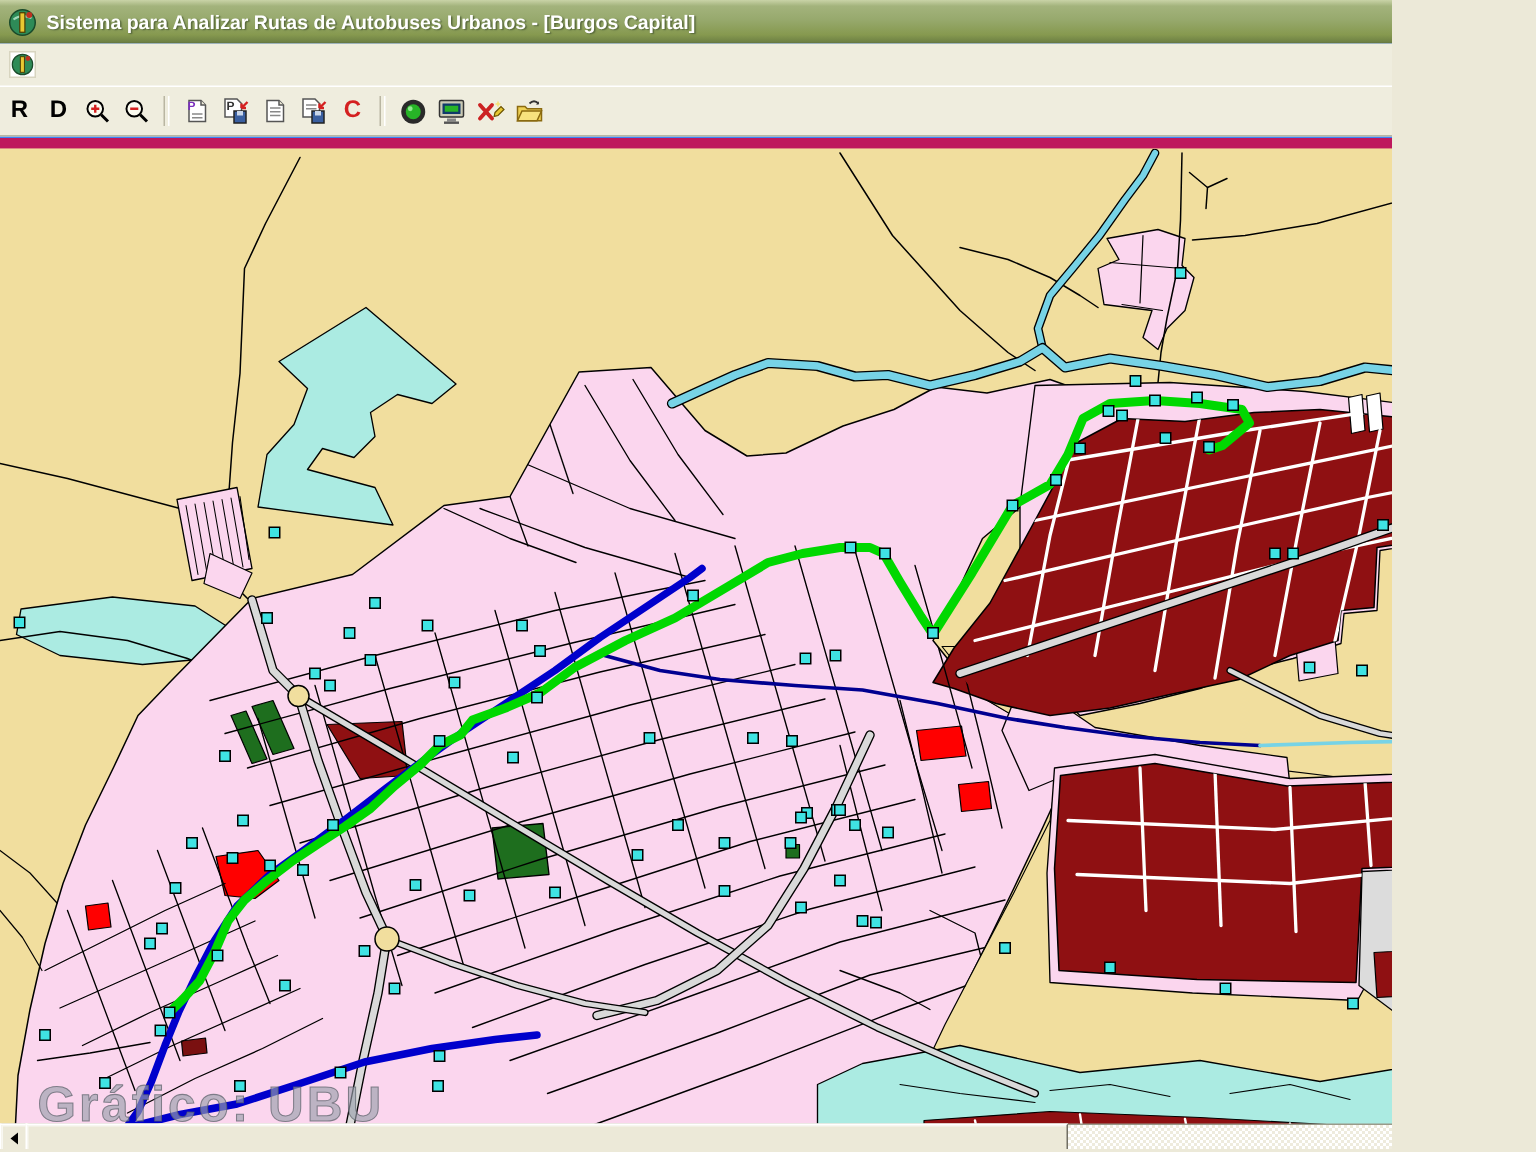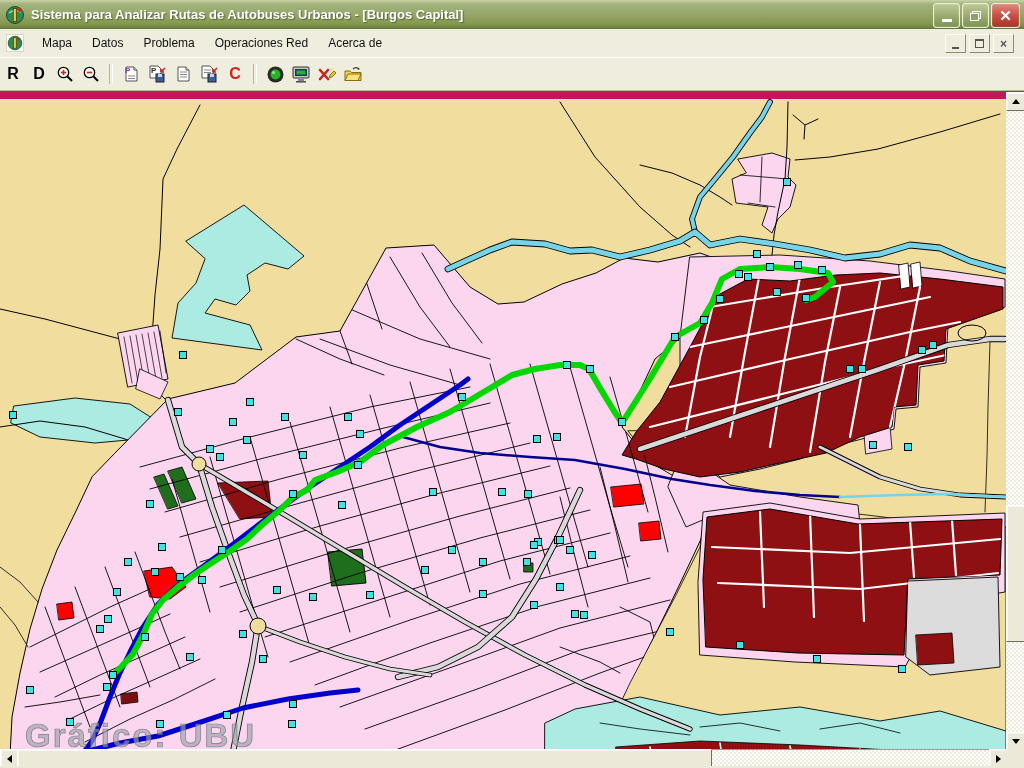--- a/index.html
+++ b/index.html
@@ -1,17 +1,17 @@
 <!DOCTYPE html>
 <html><head>
 <meta charset="utf-8">
 <style>
   html,body{margin:0;padding:0;background:#ECE9D8;}
-  #win{position:relative;width:1024px;height:768px;overflow:hidden;
-       font-family:"Liberation Sans",sans-serif;background:#a21caf;}
+  #win{position:relative;width:928px;height:768px;overflow:hidden;
+       font-family:"Liberation Sans",sans-serif;background:#3b82f6;}
   
   #titlebar{position:absolute;left:0;top:0;width:1024px;height:29px;
     background:linear-gradient(to bottom,#C9D3A7 0%,#A3B37C 14%,#97A96D 45%,#86994F 80%,#6E8144 96%,#5E6F3E 100%);
     display:flex;align-items:center;}
   #titlebar .appicon{width:20px;height:20px;margin:0 6px 0 5px;flex:0 0 auto;}
   #title-text{color:#fff;font-weight:bold;font-size:13px;text-shadow:1px 1px 1px #55663a;white-space:nowrap;}
   #tb-buttons{position:absolute;right:4px;top:3px;display:flex;gap:2px;}
   .tb-btn{width:25px;height:23px;border-radius:3px;border:1px solid #E9F0D5;
     background:linear-gradient(to bottom,#BECA95 0%,#97A96D 55%,#7E9352 100%);
     display:flex;align-items:center;justify-content:center;box-shadow:inset 0 0 1px #fff;}
@@ -93,27 +93,20 @@
         </div>
     </div>
   </div>
 
   <div id="menubar">
     <span class="appicon"><svg width="16" height="16" viewBox="0 0 20 20">
           <circle cx="10" cy="10" r="8.5" fill="#2E8B57" stroke="#1a4a2a"></circle>
           <rect x="8.2" y="3.5" width="3.4" height="13" fill="#E8C832" stroke="#4a3a00" stroke-width="0.8"></rect>
           <circle cx="14.5" cy="5" r="2" fill="#C03020"></circle>
         </svg></span>
-    <nav id="menu-items" style="display: flex;">
-        <span class="menu-item">Mapa</span>
-        <span class="menu-item">Datos</span>
-        <span class="menu-item">Problema</span>
-        <span class="menu-item">Operaciones Red</span>
-        <span class="menu-item">Acerca de</span>
-      </nav>
     <div id="mdi-buttons">
       <div class="mdi-btn">
           <span class="glyph-min2"></span>
         </div>
       <div class="mdi-btn">
           <span class="glyph-res2"></span>
         </div>
       <div class="mdi-btn">
           <span class="glyph-x2">×</span>
         </div>

